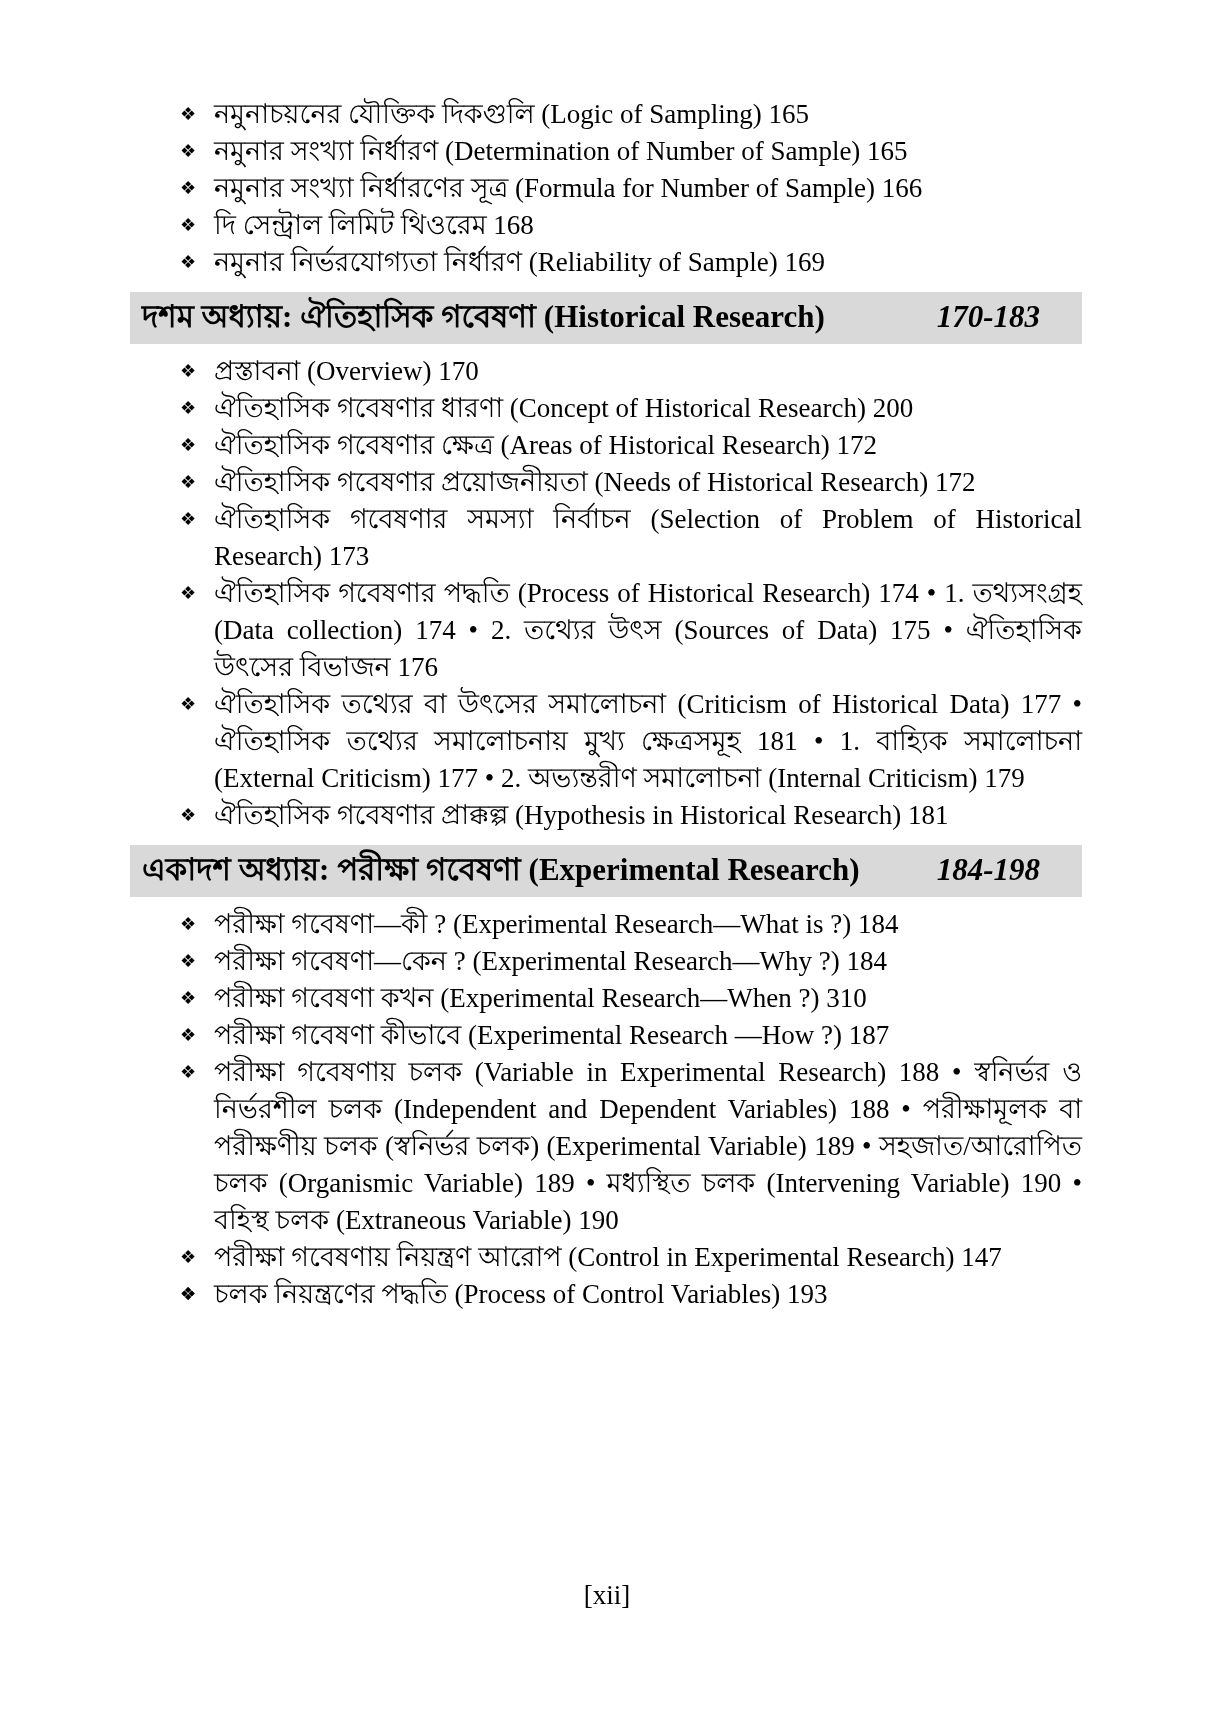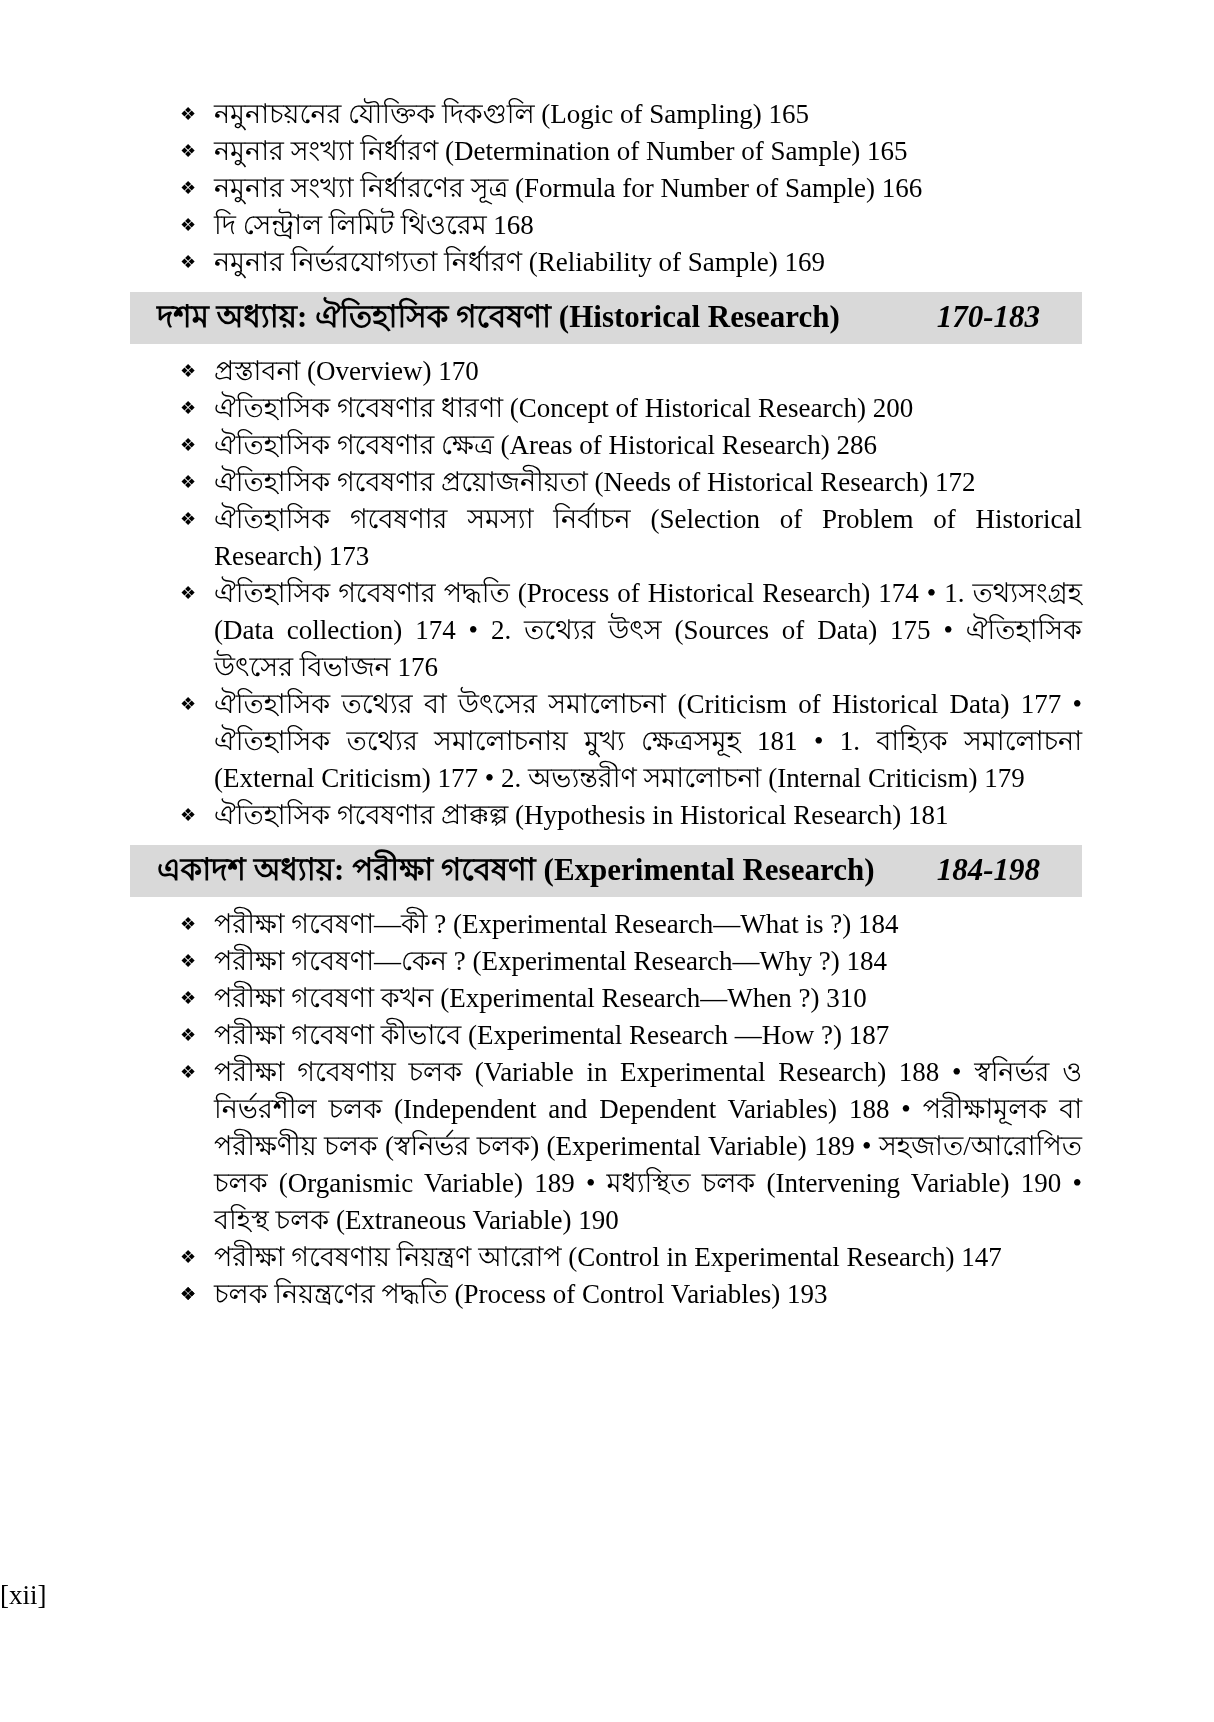--- a/index.html
+++ b/index.html
@@ -39,53 +39,54 @@
     text-align: left;
   }
   .chapter-heading {
     display: flex;
     justify-content: space-between;
     align-items: baseline;
     background: var(--heading-bg, #d9d9d9);
     font-weight: bold;
     font-size: 31px;
     line-height: 40px;
-    padding: 5px 42px 7px 27px;
+    padding: 5px 42px 7px 12px;
     margin: 11px 0 9px 0;
   }
   .chapter-heading .chapter-pages {
     white-space: nowrap;
     padding-left: 20px;
     font-style: italic;
   }
   .footer {
     position: absolute;
     left: 0;
     right: 0;
     top: 1580px;
+    text-align: center;
     font-size: 27px;
   }
 </style>
 </head>
 <body style="background: rgb(255, 255, 255); color: rgb(0, 0, 0);">
 
 <div class="page">
   <main class="content" id="toc-root">
       <div class="toc-item"><span class="bullet">❖</span><span class="toc-item-text">নমুনাচয়নের যৌক্তিক দিকগুলি (Logic of Sampling) 165</span></div>
       <div class="toc-item"><span class="bullet">❖</span><span class="toc-item-text">নমুনার সংখ্যা নির্ধারণ (Determination of Number of Sample) 165</span></div>
       <div class="toc-item"><span class="bullet">❖</span><span class="toc-item-text">নমুনার সংখ্যা নির্ধারণের সূত্র (Formula for Number of Sample) 166</span></div>
       <div class="toc-item"><span class="bullet">❖</span><span class="toc-item-text">দি সেন্ট্রাল লিমিট থিওরেম 168</span></div>
       <div class="toc-item"><span class="bullet">❖</span><span class="toc-item-text">নমুনার নির্ভরযোগ্যতা নির্ধারণ (Reliability of Sample) 169</span></div>
       <div class="chapter-heading">
         <span class="chapter-title">দশম অধ্যায়: ঐতিহাসিক গবেষণা (Historical Research)</span>
         <span class="chapter-pages">170-183</span>
       </div>
       <div class="toc-item"><span class="bullet">❖</span><span class="toc-item-text">প্রস্তাবনা (Overview) 170</span></div>
       <div class="toc-item"><span class="bullet">❖</span><span class="toc-item-text">ঐতিহাসিক গবেষণার ধারণা (Concept of Historical Research) 200</span></div>
-      <div class="toc-item"><span class="bullet">❖</span><span class="toc-item-text">ঐতিহাসিক গবেষণার ক্ষেত্র (Areas of Historical Research) 286</span></div>
+      <div class="toc-item"><span class="bullet">❖</span><span class="toc-item-text">ঐতিহাসিক গবেষণার ক্ষেত্র (Areas of Historical Research) 172</span></div>
       <div class="toc-item"><span class="bullet">❖</span><span class="toc-item-text">ঐতিহাসিক গবেষণার প্রয়োজনীয়তা (Needs of Historical Research) 172</span></div>
       <div class="toc-item"><span class="bullet">❖</span><span class="toc-item-text">ঐতিহাসিক গবেষণার সমস্যা নির্বাচন (Selection of Problem of Historical Research) 173</span></div>
       <div class="toc-item"><span class="bullet">❖</span><span class="toc-item-text">ঐতিহাসিক গবেষণার পদ্ধতি (Process of Historical Research) 174 • 1. তথ্যসংগ্রহ (Data collection) 174 • 2. তথ্যের উৎস (Sources of Data) 175 • ঐতিহাসিক উৎসের বিভাজন 176</span></div>
       <div class="toc-item"><span class="bullet">❖</span><span class="toc-item-text">ঐতিহাসিক তথ্যের বা উৎসের সমালোচনা (Criticism of Historical Data) 177 • ঐতিহাসিক তথ্যের সমালোচনায় মুখ্য ক্ষেত্রসমূহ 181 • 1. বাহ্যিক সমালোচনা (External Criticism) 177 • 2. অভ্যন্তরীণ সমালোচনা (Internal Criticism) 179</span></div>
       <div class="toc-item"><span class="bullet">❖</span><span class="toc-item-text">ঐতিহাসিক গবেষণার প্রাক্কল্প (Hypothesis in Historical Research) 181</span></div>
       <div class="chapter-heading">
         <span class="chapter-title">একাদশ অধ্যায়: পরীক্ষা গবেষণা (Experimental Research)</span>
         <span class="chapter-pages">184-198</span>
       </div>
       <div class="toc-item"><span class="bullet">❖</span><span class="toc-item-text">পরীক্ষা গবেষণা—কী ? (Experimental Research—What is ?) 184</span></div>

